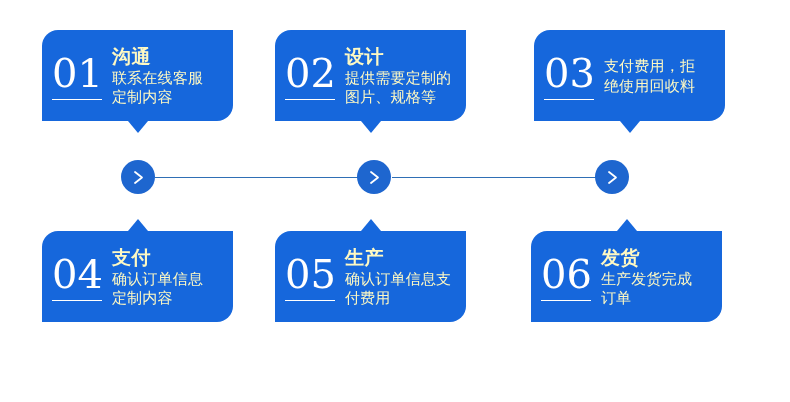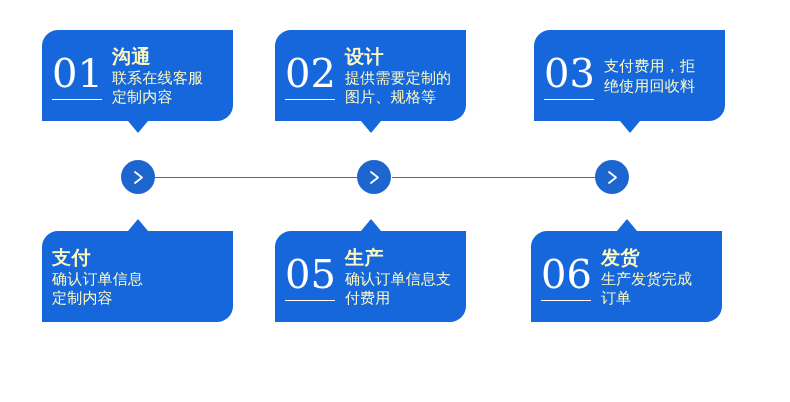--- a/index.html
+++ b/index.html
@@ -187,20 +187,21 @@
     <div class="conn-node" style="left:595px;">
       <svg width="13" height="15" viewBox="0 0 13 15" aria-hidden="true">
         <path d="M3 2 L10 7.5 L3 13" fill="none" stroke="#ffffff" stroke-width="1.8" stroke-linecap="round" stroke-linejoin="round"></path>
       </svg>
     </div>
   </div>
 
   <div class="step-card row-bottom" style="left:42px; top:231px;">
     <div class="notch"></div>
     <div class="card-inner">
+      <div class="step-num">04</div>
       <div class="step-text">
         <div class="step-title">支付</div>
         <div class="step-desc">确认订单信息
 定制内容</div>
       </div>
     </div>
   </div>
 
   <div class="step-card row-bottom" style="left:275px; top:231px;">
     <div class="notch"></div>

